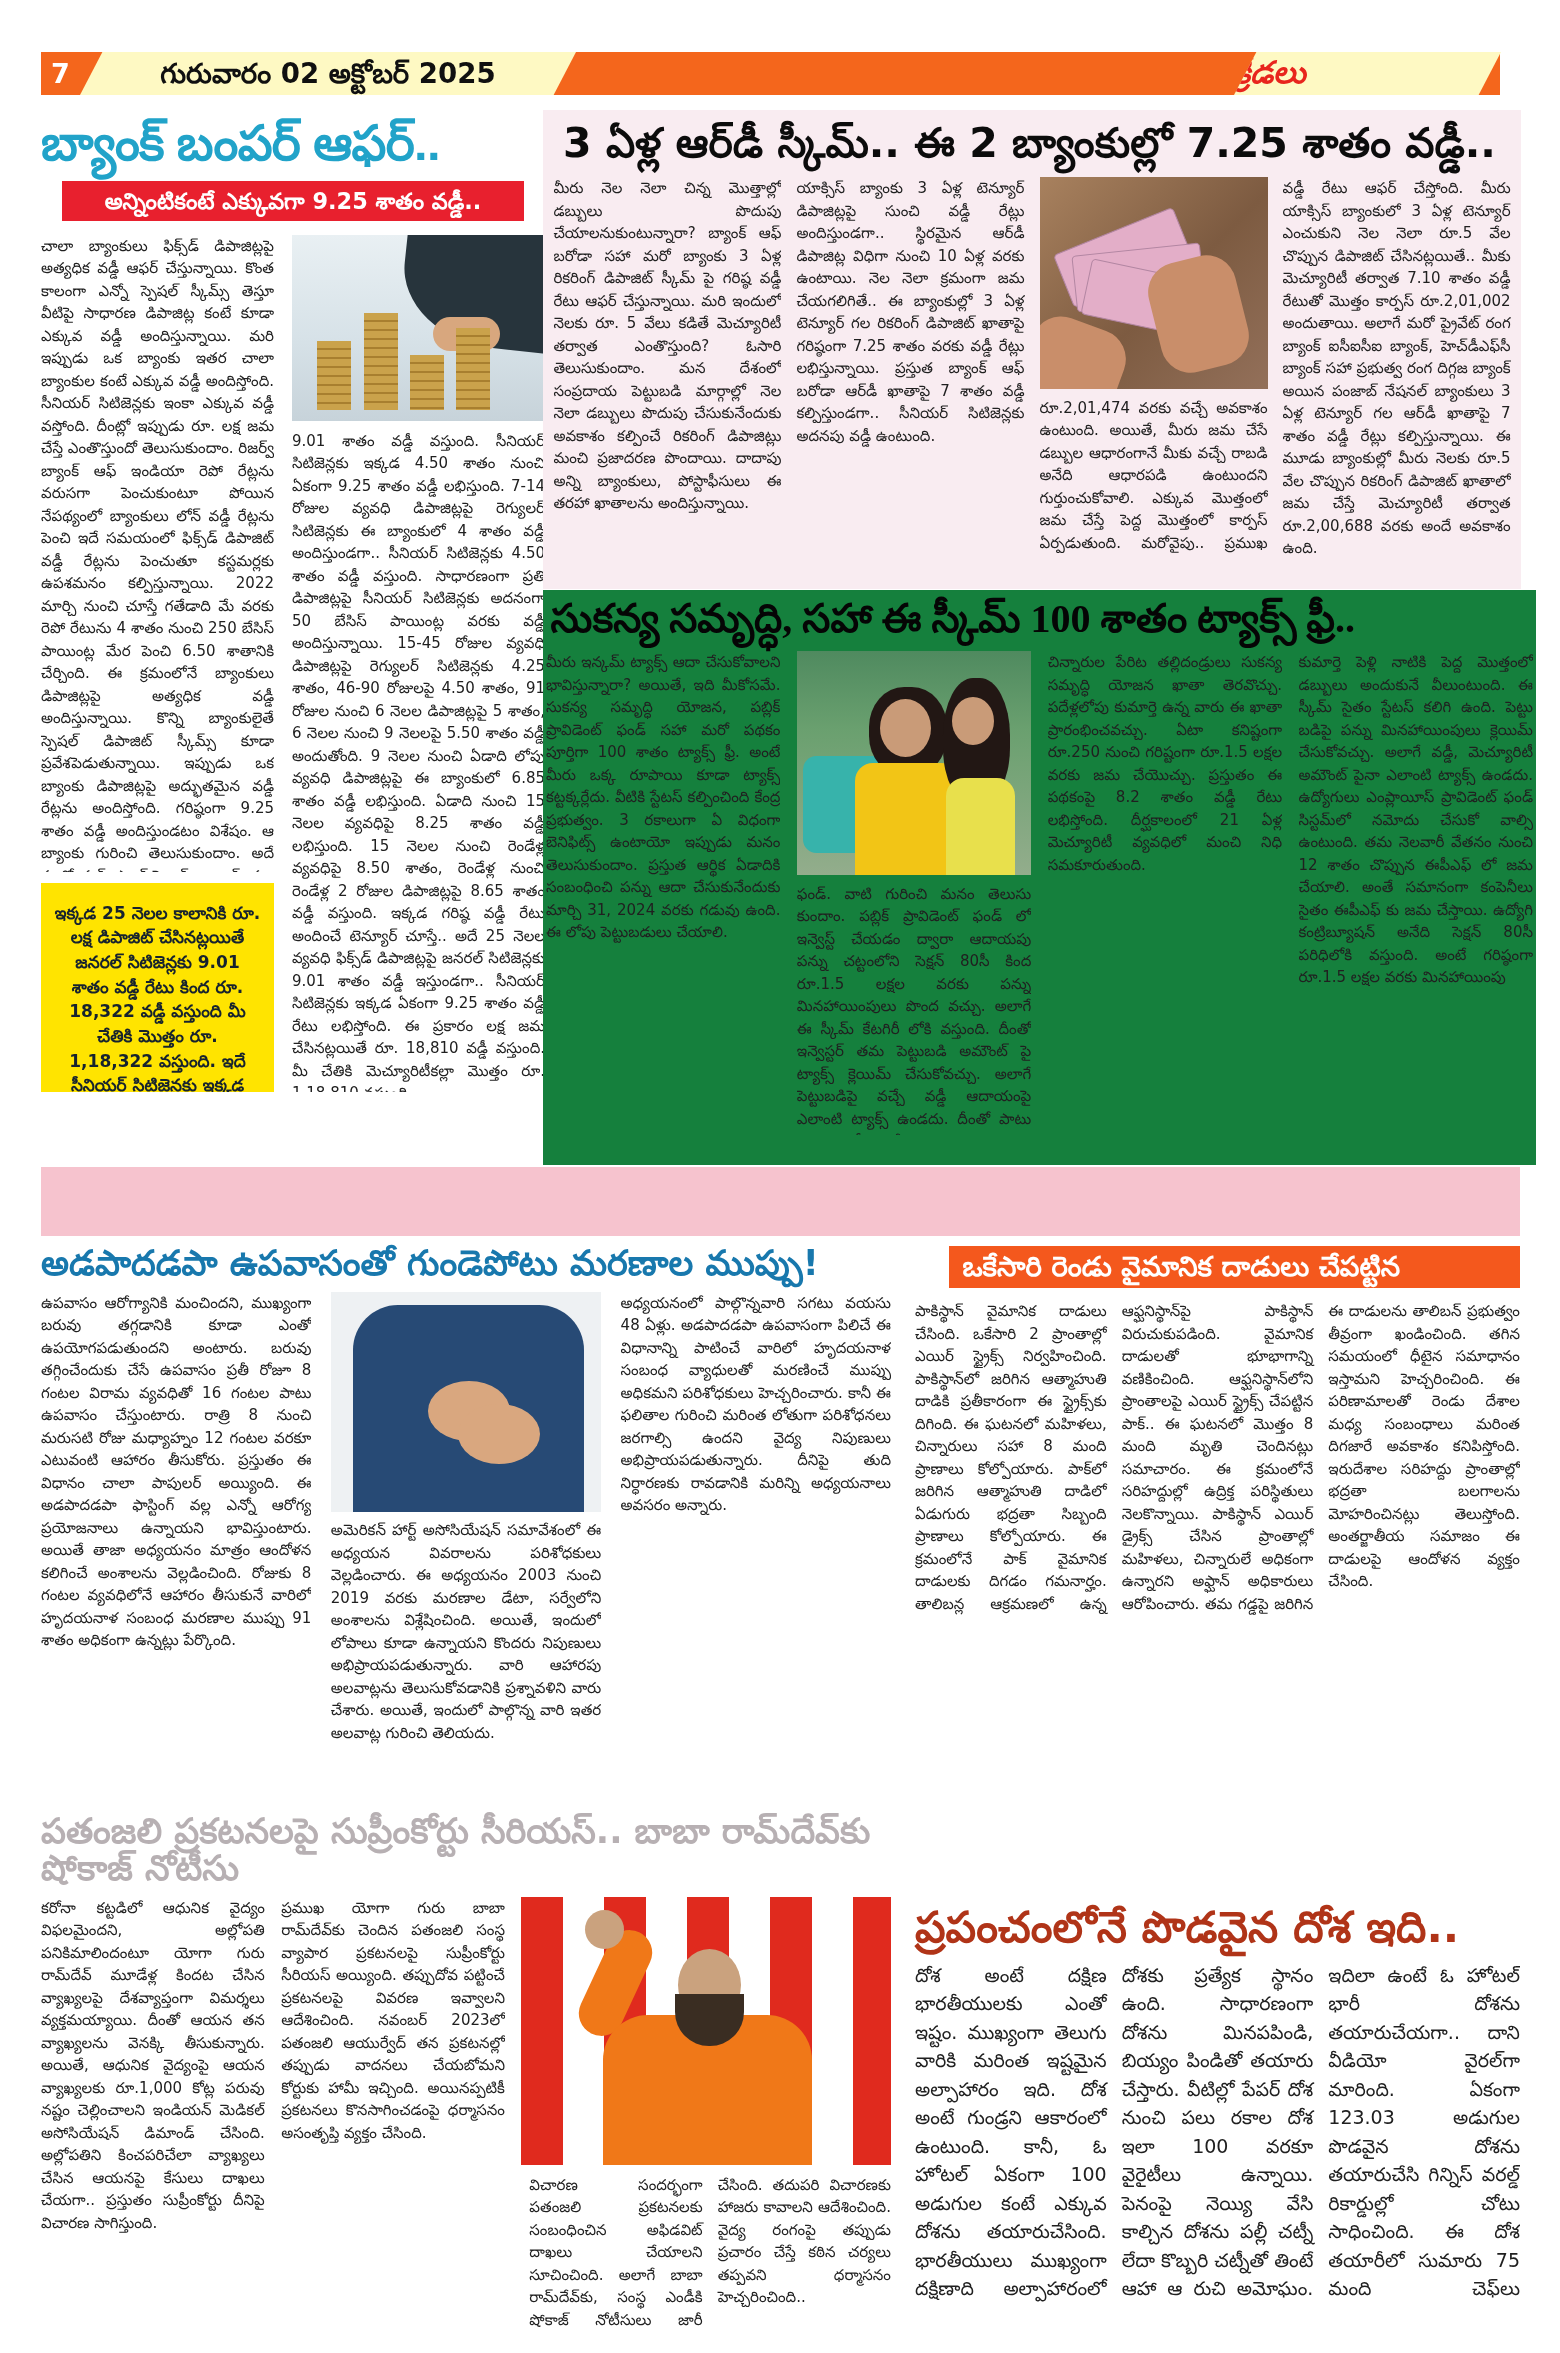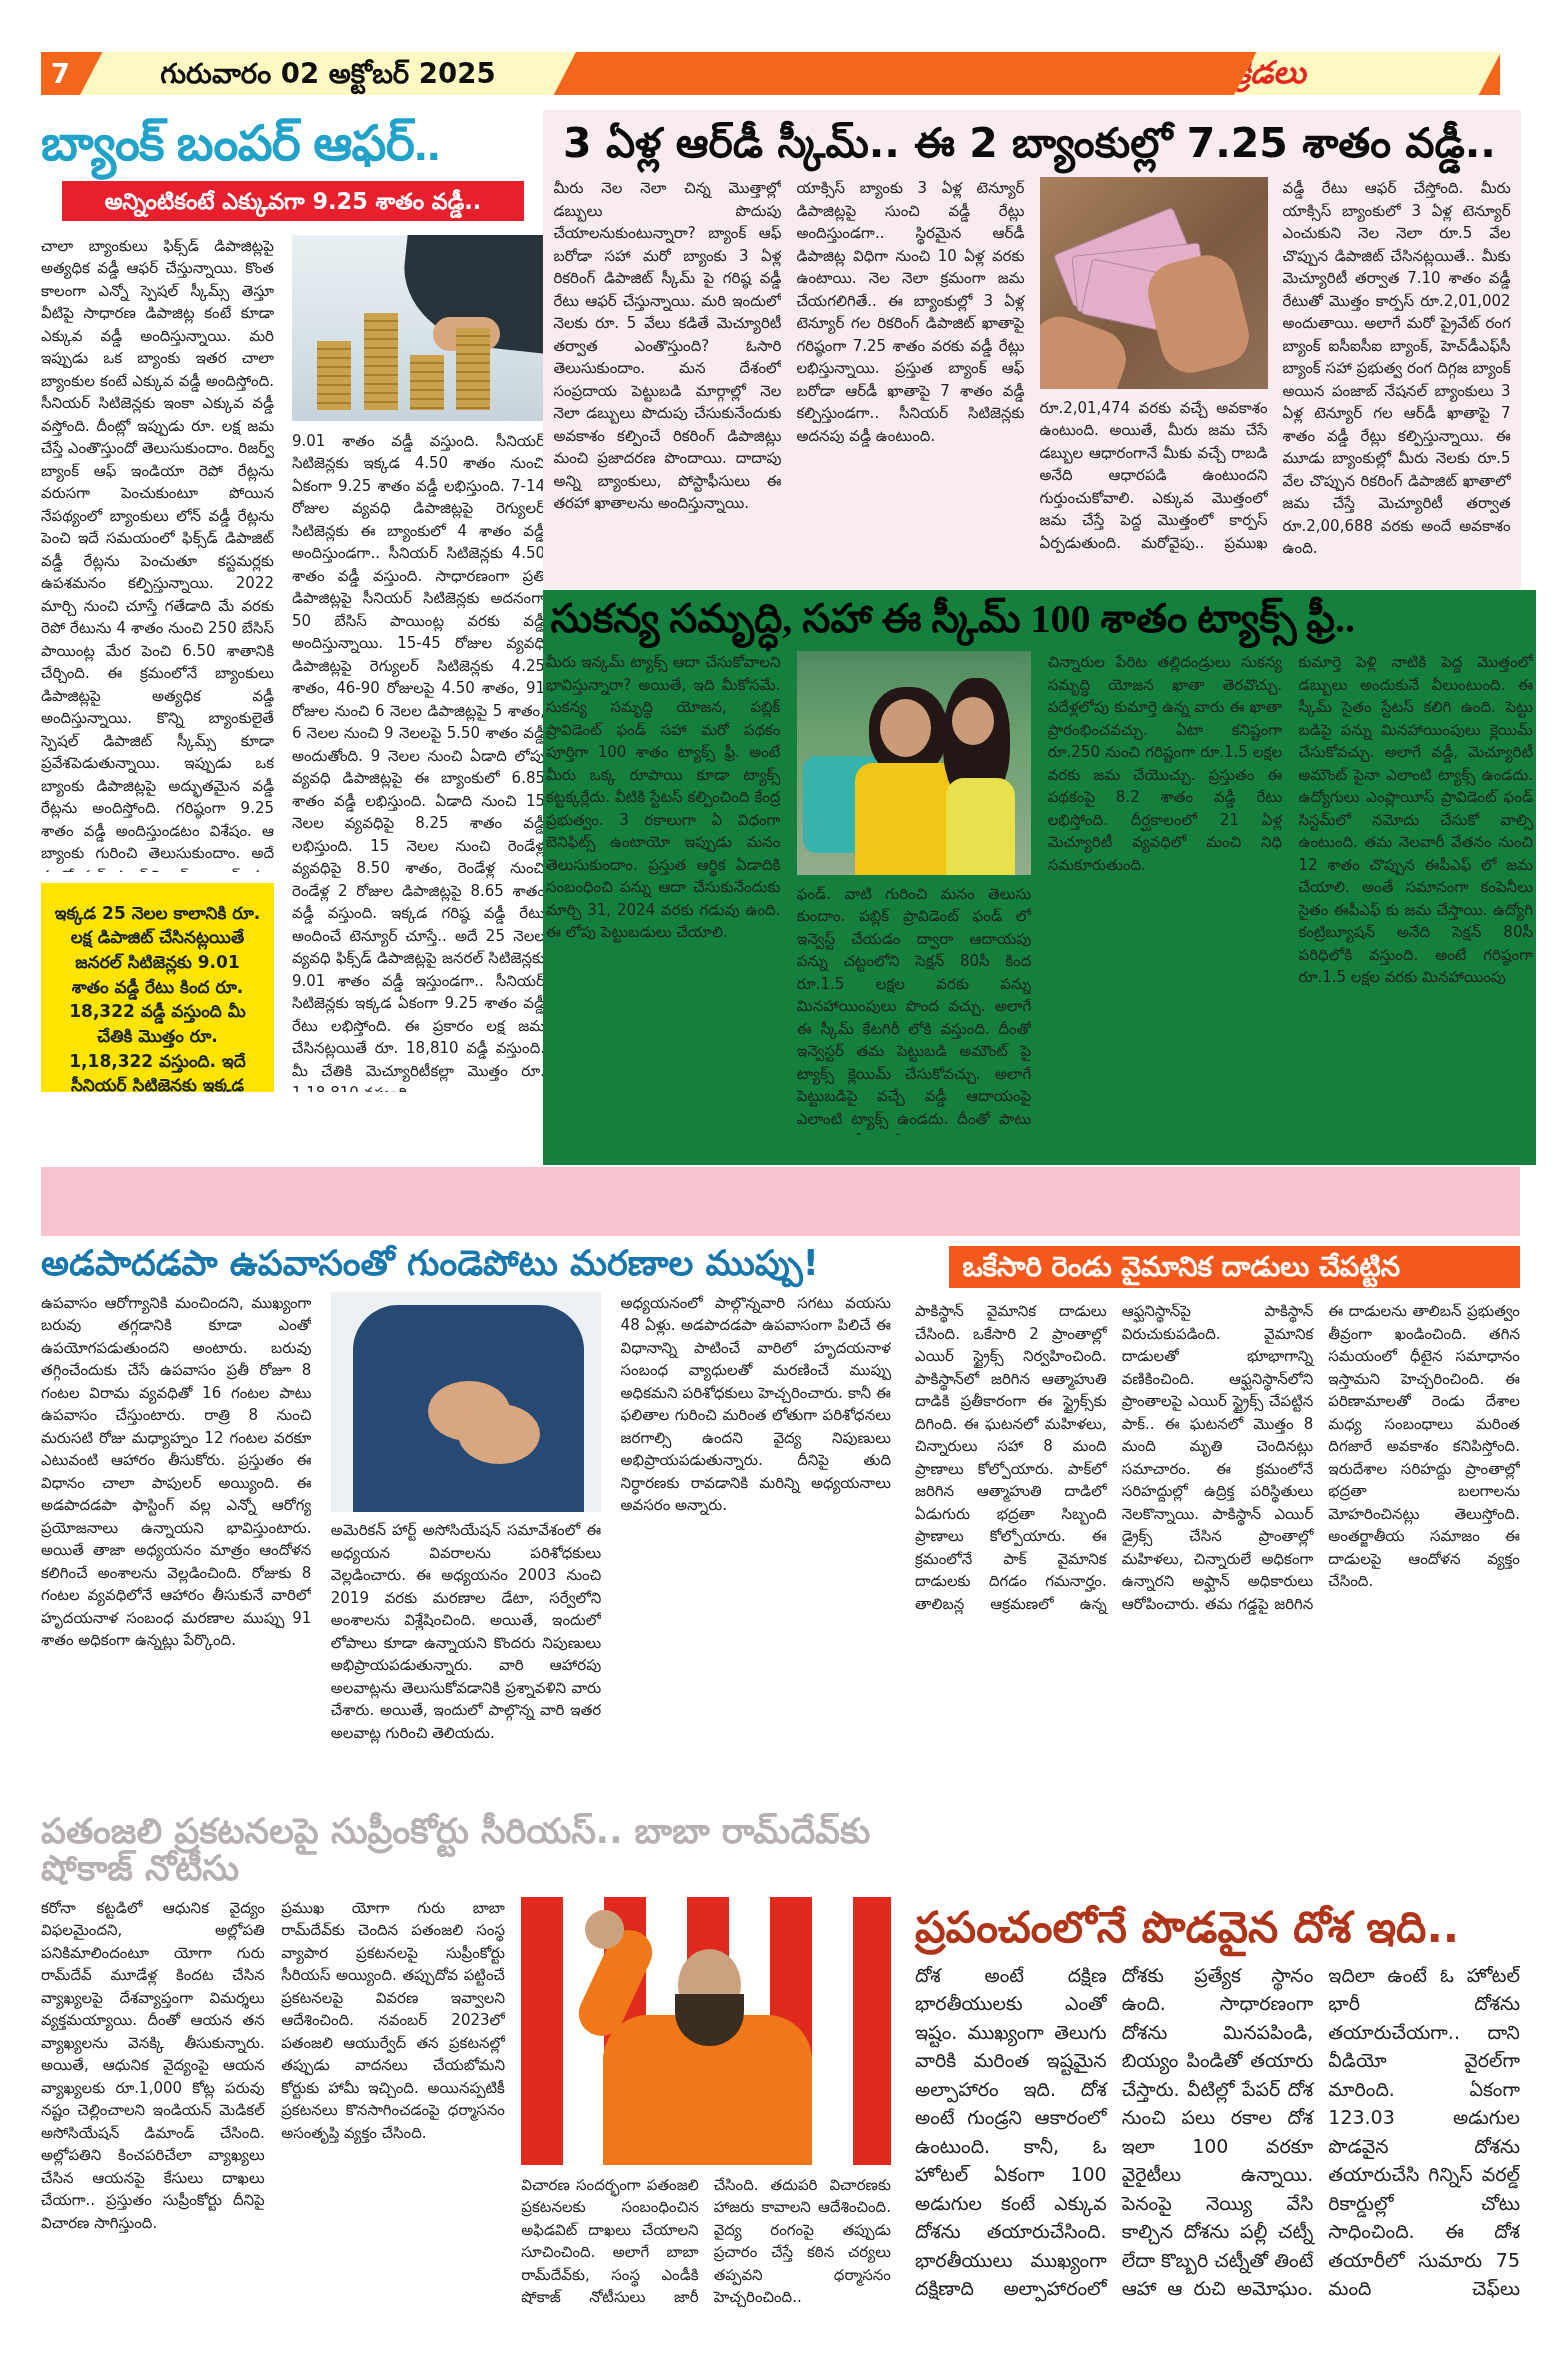--- a/index.html
+++ b/index.html
@@ -66,21 +66,21 @@
   .pak-banner{margin-left:34px;height:42px;background:#f4581d;color:#ffffff;font-size:27.6px;
               font-weight:bold;line-height:42px;padding-left:13.4px;}
   .pak-body{margin-top:12px;height:574px;column-count:3;column-gap:15px;font-size:15px;}
 
   
   .a-pat{left:41px;top:1813px;width:850px;height:523px;}
   .pat-headline{font-size:35px;font-weight:bold;color:#b7b0b3;padding-bottom:10.4px;line-height:1.05;}
   .pat-body{gap:16.4px;height:456px;}
   .pat-c{width:224px;}
   .pat-right{width:370px;}
-  .pat-right-text{column-count:2;column-gap:15px;height:171px;overflow:hidden;}
+  .pat-right-text{column-count:2;column-gap:15px;height:171px;overflow:hidden;margin-left:8px;}
 
   
   .a-dosa{left:915px;top:1905px;width:605px;height:426px;}
   .dosa-headline{font-size:43px;font-weight:bold;color:#b03418;padding-bottom:10.4px;line-height:1.05;}
   .dosa-body{height:343px;column-count:3;column-gap:15px;font-size:19px;}
 
   
   .photo{position:relative;overflow:hidden;}
   .ph-bank{height:186px;background:linear-gradient(180deg,#e9f0f3 0%,#d7e2e8 55%,#c7d3da 100%);margin-bottom:9px;}
   .ph-bank .suit{position:absolute;right:-22.4px;top:-15px;width:164px;height:127px;background:#27343c;

